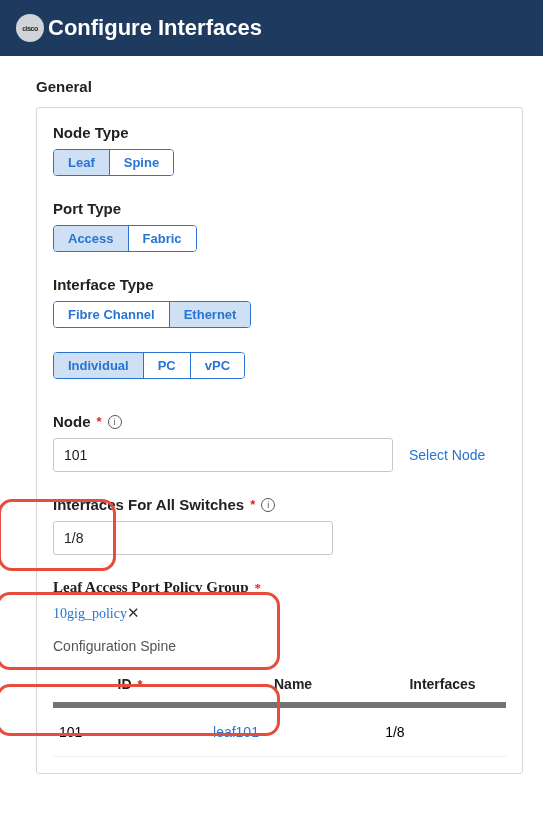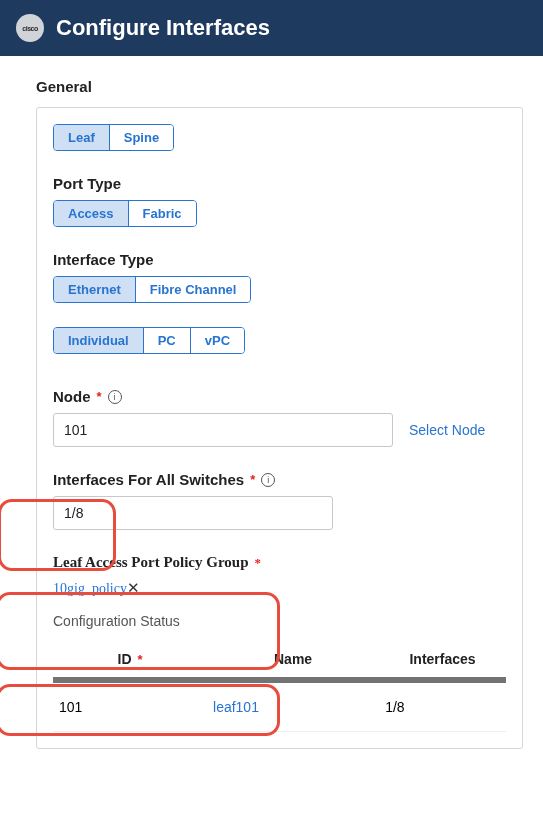--- a/index.html
+++ b/index.html
@@ -6,21 +6,21 @@
 body {
   font-family: -apple-system, BlinkMacSystemFont, "Segoe UI", Arial, sans-serif;
   background: #fff;
   width: 543px;
 }
 .header {
   background: #1e3a5f;
   padding: 14px 16px;
   display: flex;
   align-items: center;
-  gap: 12px;
+  gap: 4px;
 }
 .logo {
   width: 28px;
   height: 28px;
   border-radius: 50%;
   background: #d0d3d8;
   display: flex;
   align-items: center;
   justify-content: center;
   font-size: 7px;
@@ -176,20 +176,23 @@
   <div class="header-title">Configure Interfaces</div>
 </div>
 
 <div class="content relpos">
 
   <div class="section-heading">General</div>
 
   <div class="panel">
 
     <div class="field-group">
+      <div class="field-label-row">
+        <span class="field-label">Node Type</span>
+      </div>
       <div class="toggle-group">
         <div class="toggle-option selected">Leaf</div>
         <div class="toggle-option">Spine</div>
       </div>
     </div>
 
     <div class="field-group">
       <div class="field-label-row">
         <span class="field-label">Port Type</span>
       </div>
@@ -197,22 +200,22 @@
         <div class="toggle-option selected">Access</div>
         <div class="toggle-option">Fabric</div>
       </div>
     </div>
 
     <div class="field-group">
       <div class="field-label-row">
         <span class="field-label">Interface Type</span>
       </div>
       <div class="toggle-group">
+        <div class="toggle-option">Fibre Channel</div>
         <div class="toggle-option selected">Ethernet</div>
-        <div class="toggle-option">Fibre Channel</div>
       </div>
     </div>
 
     <div class="field-group">
       <div class="toggle-group">
         <div class="toggle-option selected">Individual</div>
         <div class="toggle-option">PC</div>
         <div class="toggle-option">vPC</div>
       </div>
     </div>
@@ -241,21 +244,21 @@
     <div class="field-group" style="margin-bottom:6px;font-family:Liberation Serif, serif;">
       <div class="field-label-row">
         <span class="field-label">Leaf Access Port Policy Group</span>
         <span class="required">*</span>
       </div>
       <span class="link-value">
         <span>10gig_policy</span>
       </span><span class="clear-x">✕</span>
     </div>
 
-    <div class="config-status-label">Configuration Status</div>
+    <div class="config-status-label">Configuration Spine</div>
 
     <table class="table">
       <thead>
         <tr>
           <th style="width:34%;">
             <span>ID</span>
             <span class="required">*</span>
           </th>
           <th style="width:38%;">Name</th>
           <th>Interfaces</th>

